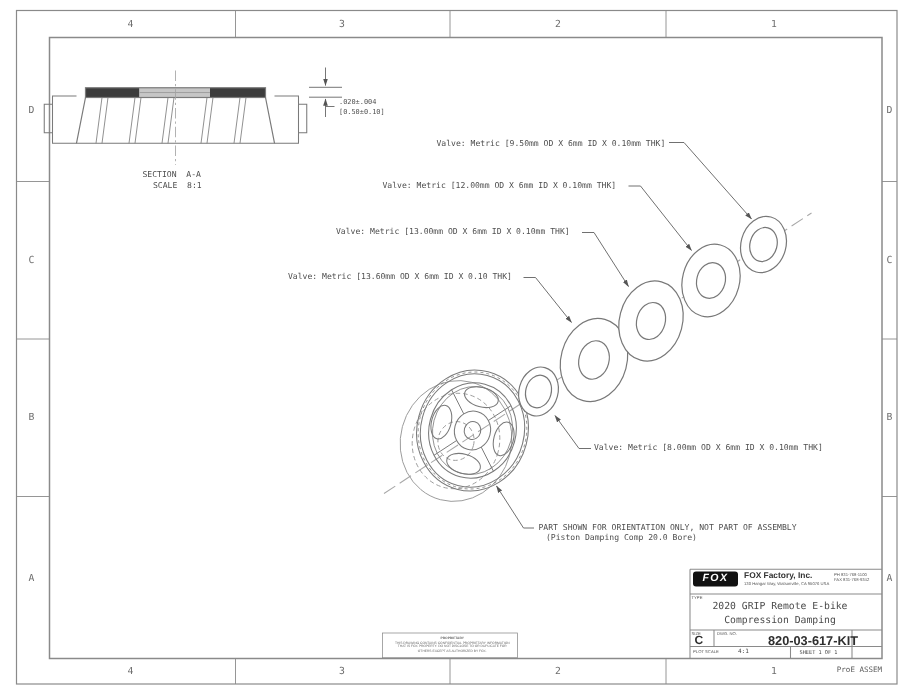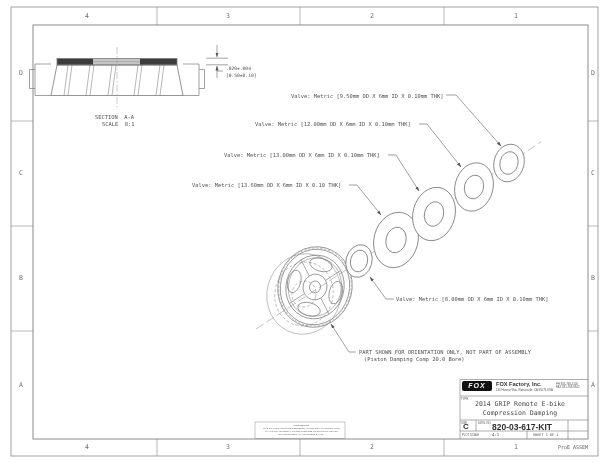--- a/index.html
+++ b/index.html
@@ -6,21 +6,21 @@
   #sheet{position:relative;width:600px;height:463px;background:#ffffff;overflow:hidden;
          font-family:"DejaVu Sans Mono",monospace;color:#4f4f4f;}
   svg{position:absolute;left:0;top:0;}
   .t{position:absolute;white-space:pre;line-height:1.15;}
   .cad{font:5.4px "DejaVu Sans Mono",monospace;color:#4f4f4f;}
   .dim{font:4.6px "DejaVu Sans Mono",monospace;color:#4f4f4f;}
   .zone{font:6.5px "DejaVu Sans Mono",monospace;color:#6e6e6e;text-align:center;width:14px;}
   .half{transform:scale(0.5);transform-origin:0 0;}
   .tb-company{font-family:"Liberation Sans",sans-serif;font-weight:bold;font-size:5.6px;color:#333;}
   .tb-title{font:6.5px "DejaVu Sans Mono",monospace;color:#4a4a4a;text-align:center;width:120px;}
-  .tb-dwg{font-family:"Liberation Sans",sans-serif;font-weight:bold;font-size:8.5px;color:#2e2e2e;text-align:center;width:92px;}
+  .tb-dwg{font-family:"Liberation Sans",sans-serif;font-weight:bold;font-size:8.5px;color:#2e2e2e;text-align:center;width:92px;margin-left:20px;}
   .tb-size{font-family:"Liberation Sans",sans-serif;font-weight:bold;font-size:8px;color:#2e2e2e;}
   .tb-micro{font:5.6px "Liberation Sans",sans-serif;color:#555;}
   .tb-small{font:7px "DejaVu Sans Mono",monospace;color:#4a4a4a;}
   .logo{position:absolute;left:462px;top:381px;width:30px;height:10px;background:#111;border-radius:2px;
         color:#fff;font:italic bold 7px "Liberation Sans",sans-serif;text-align:center;line-height:10px;letter-spacing:1px;}
   .prop{position:absolute;left:257px;top:423.5px;width:178px;text-align:center;
         font:4.4px "Liberation Sans",sans-serif;color:#666;transform:scale(0.5);transform-origin:0 0;line-height:1.25;}
   .proe{font:5px "DejaVu Sans Mono",monospace;color:#5a5a5a;text-align:right;width:82px;}
 </style>
 </head>
@@ -174,21 +174,21 @@
   <span class="t cad" style="left:359px;top:349px;">PART SHOWN FOR ORIENTATION ONLY, NOT PART OF ASSEMBLY</span>
   <span class="t cad" style="left:364px;top:356px;">(Piston Damping Comp 20.0 Bore)</span>
 
   <div class="logo">FOX</div>
   <span class="t tb-company" style="left:496px;top:381px;">FOX Factory, Inc.</span>
   <span class="t tb-micro half" style="left:496px;top:388px;">130 Hangar Way, Watsonville, CA 95076 USA</span>
   <span class="t tb-micro half" style="left:556px;top:381.5px;">PH 831-768-1100</span>
   <span class="t tb-micro half" style="left:556px;top:385px;">FAX 831-768-9342</span>
 
   <span class="t tb-micro half" style="left:461px;top:397px;">TYPE</span>
-  <span class="t tb-title" style="left:460px;top:399.5px;">2014 GRIP Remote E-bike</span>
+  <span class="t tb-title" style="left:460px;top:399.5px;">2020 GRIP Remote E-bike</span>
   <span class="t tb-title" style="left:460px;top:408.5px;">Compression Damping</span>
 
   <span class="t tb-micro half" style="left:461px;top:420.5px;">SIZE</span>
   <span class="t tb-size" style="left:463px;top:422px;">C</span>
   <span class="t tb-micro half" style="left:478px;top:420.5px;">DWG. NO.</span>
   <span class="t tb-dwg" style="left:476px;top:422.5px;">820-03-617-KIT</span>
 
   <span class="t tb-micro half" style="left:462px;top:433px;">PLOT SCALE</span>
   <span class="t tb-small half" style="left:492px;top:432px;font-size:8px;">4:1</span>
   <span class="t tb-small half" style="left:533px;top:432.5px;">SHEET 1 OF 1</span>

